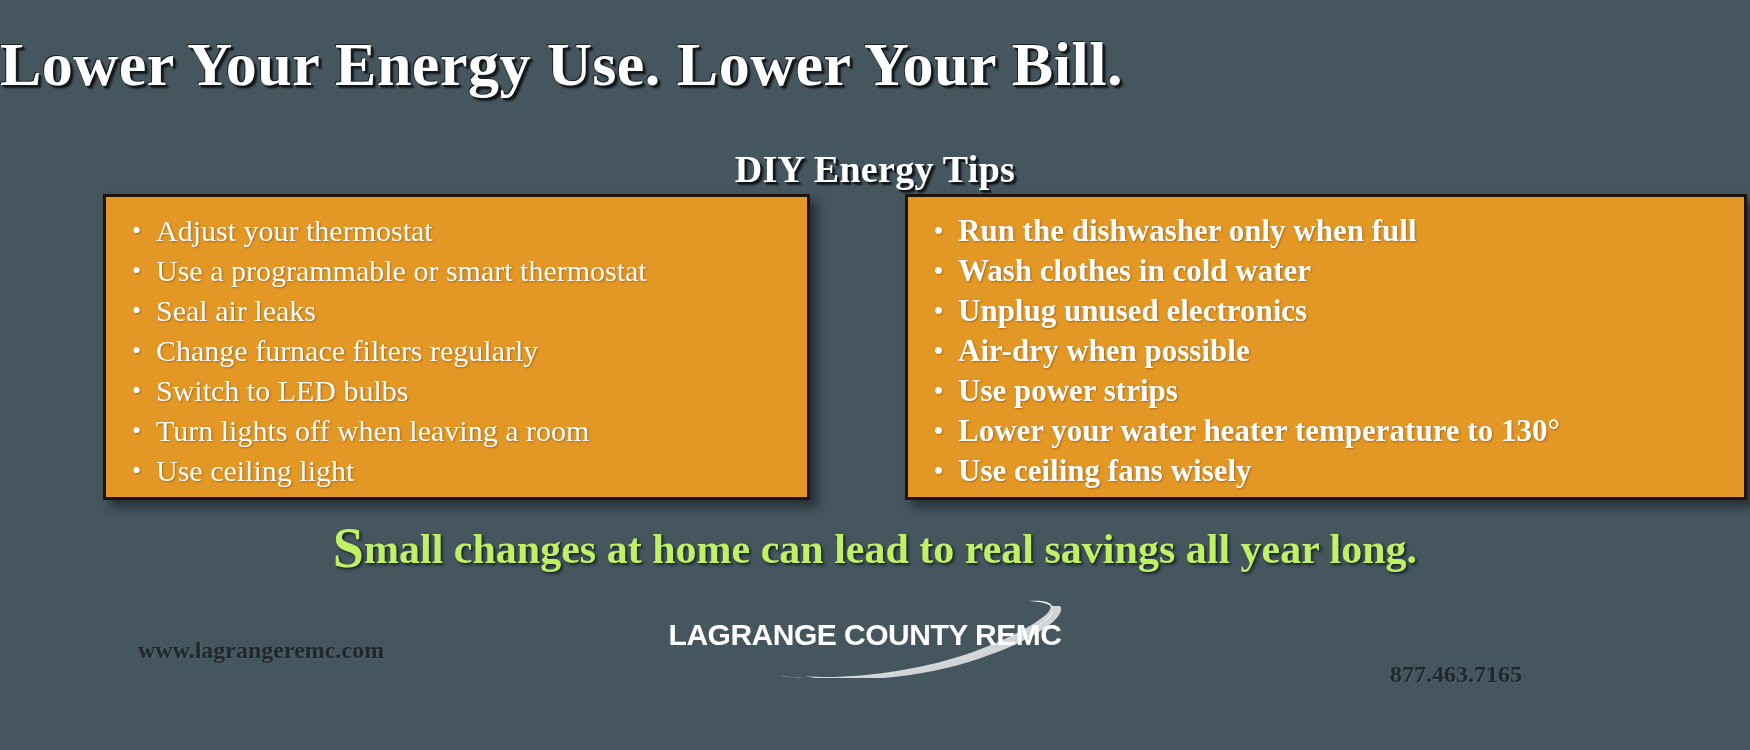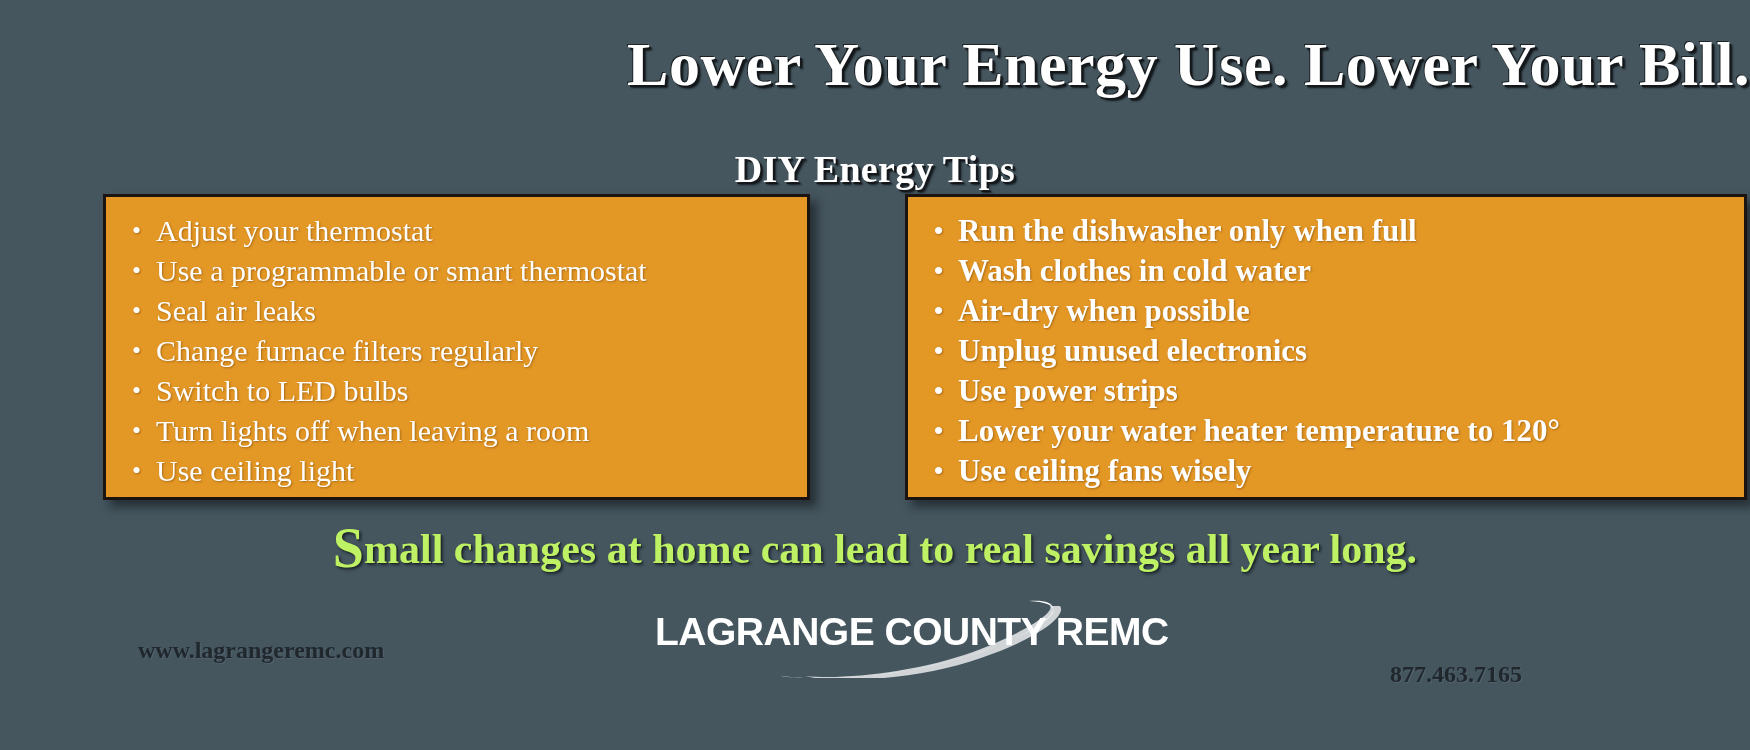--- a/index.html
+++ b/index.html
@@ -20,21 +20,21 @@
     background: #45565f;
     box-sizing: border-box;
   }
 
   
   .headline {
     position: absolute;
     left: 0;
     top: 28px;
     width: 1750px;
-    text-align: right;
+    text-align: left;
     font-family: "Liberation Serif", serif;
     font-weight: bold;
     font-size: 62px;
     line-height: 72px;
     color: #ffffff;
     letter-spacing: 0.5px;
     text-shadow:
        2px 2px 0 #14181b,
        3px 3px 2px rgba(10,14,17,0.85),
       -1px -1px 0 #1c2226;
@@ -142,26 +142,26 @@
     position: absolute;
     left: 655px;
     top: 598px;
     width: 420px;
     height: 80px;
   }
   #logo svg { display: block; }
   .logo-text {
     position: absolute;
     left: 0;
-    top: 12px;
+    top: 20px;
     width: 420px;
     text-align: center;
     font-family: "Liberation Sans", sans-serif;
     font-weight: bold;
-    font-size: 39px;
+    font-size: 30px;
     letter-spacing: -0.5px;
     color: #ffffff;
     white-space: nowrap;
   }
 
   
   .footer-text {
     position: absolute;
     font-family: "Liberation Serif", serif;
     font-weight: bold;
@@ -191,24 +191,24 @@
       <li>Switch to LED bulbs</li>
       <li>Turn lights off when leaving a room</li>
       <li>Use ceiling light</li>
     </ul>
   </div>
 
   <div class="tipbox" id="box-right">
     <ul class="tiplist">
       <li>Run the dishwasher only when full</li>
       <li>Wash clothes in cold water</li>
+      <li>Unplug unused electronics</li>
       <li>Air-dry when possible</li>
-      <li>Unplug unused electronics</li>
       <li>Use power strips</li>
-      <li>Lower your water heater temperature to 120°</li>
+      <li>Lower your water heater temperature to 130°</li>
       <li>Use ceiling fans wisely</li>
     </ul>
   </div>
 
   <div class="tagline"><span class="dropcap">S</span><span>mall changes at home can lead to real savings all year long.</span></div>
 
   <div id="logo">
     <svg width="420" height="80" viewBox="0 0 420 80">
       <path d="M 118 76 C 150 86 250 80 320 56 C 372 38 400 20 398 10 C 397 4 388 2 374 3 C 392 4 400 8 398 14 C 394 26 350 48 300 62 C 228 82 148 84 118 76 Z" fill="#ffffff" opacity="0.96"></path>
       <path d="M 395 8 C 400 14 372 34 318 54 C 262 74 190 82 150 78 C 180 86 264 82 326 60 C 384 40 412 18 405 8 Z" fill="#ffffff" opacity="0.75"></path>

